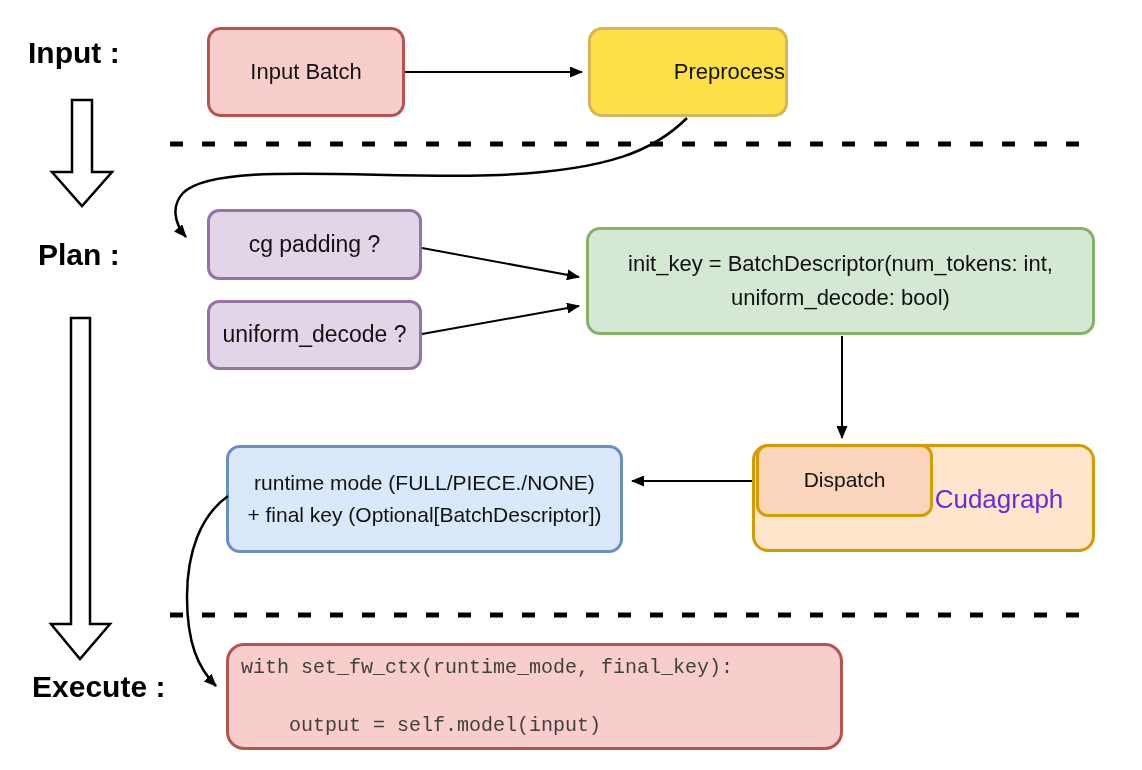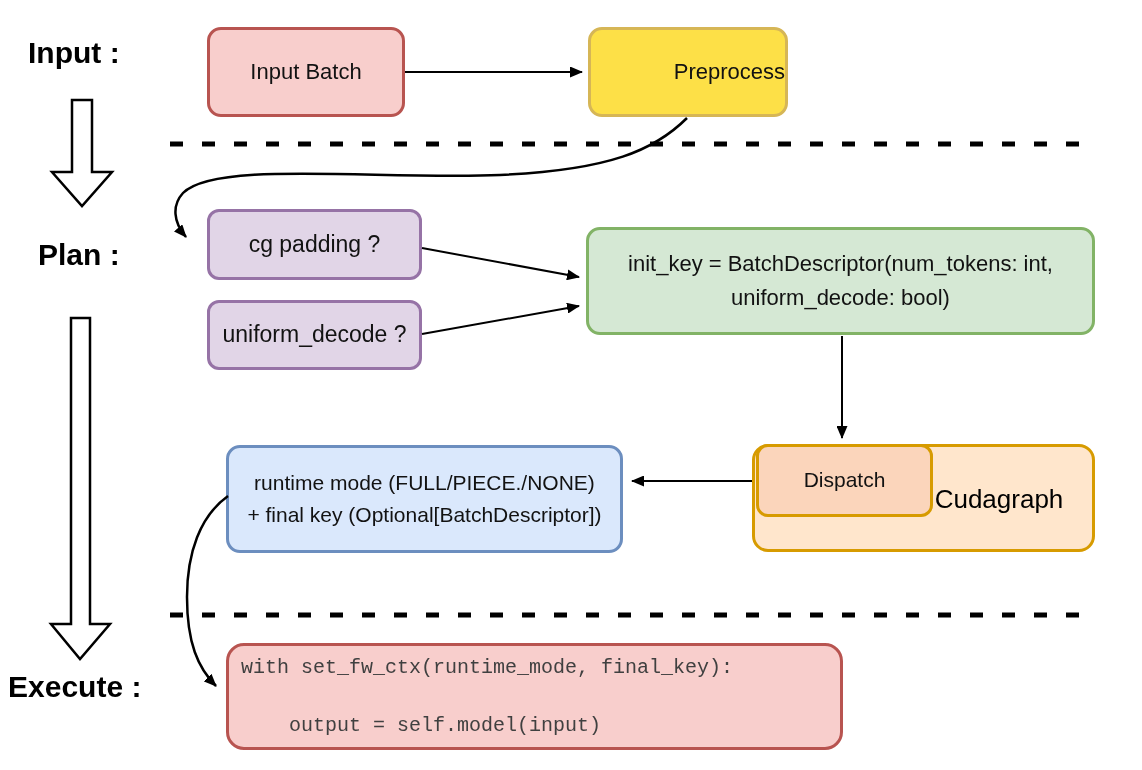--- a/index.html
+++ b/index.html
@@ -30,34 +30,34 @@
     z-index:1;
     white-space:nowrap;
   }
   
   #input-batch{left:207px;top:27px;width:198px;height:90px;background:#f8cecc;border-color:#b85450;font-size:22px;}
   #preprocess{left:588px;top:27px;width:200px;height:90px;background:#fde047;border-color:#d6b656;font-size:22px;align-items:flex-end;}
   #cg-padding{left:207px;top:209px;width:215px;height:71px;background:#e1d5e7;border-color:#9673a6;font-size:23px;border-radius:12px;text-align:right;}
   #uniform-decode{left:207px;top:300px;width:215px;height:70px;background:#e1d5e7;border-color:#9673a6;font-size:23px;border-radius:12px;}
   #init-key{left:586px;top:227px;width:509px;height:108px;background:#d5e8d4;border-color:#82b366;font-size:22px;line-height:34px;align-items:center;}
   #cudagraph-dispatcher{left:752px;top:444px;width:343px;height:108px;background:#ffe6cc;border-color:#d79b00;border-radius:16px;}
-  #cudagraph-label{position:absolute;right:8px;top:0;width:170px;height:104px;display:flex;flex-direction:column;align-items:center;justify-content:center;font-size:26px;line-height:35px;color:#000000;}
+  #cudagraph-label{position:absolute;right:8px;top:0;width:170px;height:104px;display:flex;flex-direction:column;align-items:center;justify-content:center;font-size:26px;line-height:35px;color:#6d28d9;}
   #dispatch{left:756px;top:444px;width:177px;height:73px;background:#fbd5bb;border-color:#d79b00;font-size:21px;border-radius:12px;}
   #runtime-mode{left:226px;top:445px;width:397px;height:108px;background:#dae8fc;border-color:#6c8ebf;font-size:21px;line-height:32px;}
   #execute-code{
     left:226px;top:643px;width:617px;height:107px;
     background:#f8cecc;border-color:#b85450;border-radius:18px;
     font-family:Liberation Mono, monospace;
     font-size:20px;line-height:32px;color:#404040;
     align-items:flex-start;padding-left:12px;text-align:left;gap:26px;
   }
   .code-line{white-space:pre;}
   #input-label{left:28px;top:36px;}
   #plan-label{left:38px;top:238px;}
-  #execute-label{left:8px;top:670px;}
+  #execute-label{left:32px;top:670px;}
 </style>
 </head>
 <body>
 
 <div class="canvas">
 
   <div class="section-label" id="input-label">Input :</div>
   <div class="section-label" id="plan-label">Plan :</div>
   <div class="section-label" id="execute-label">Execute :</div>
 

